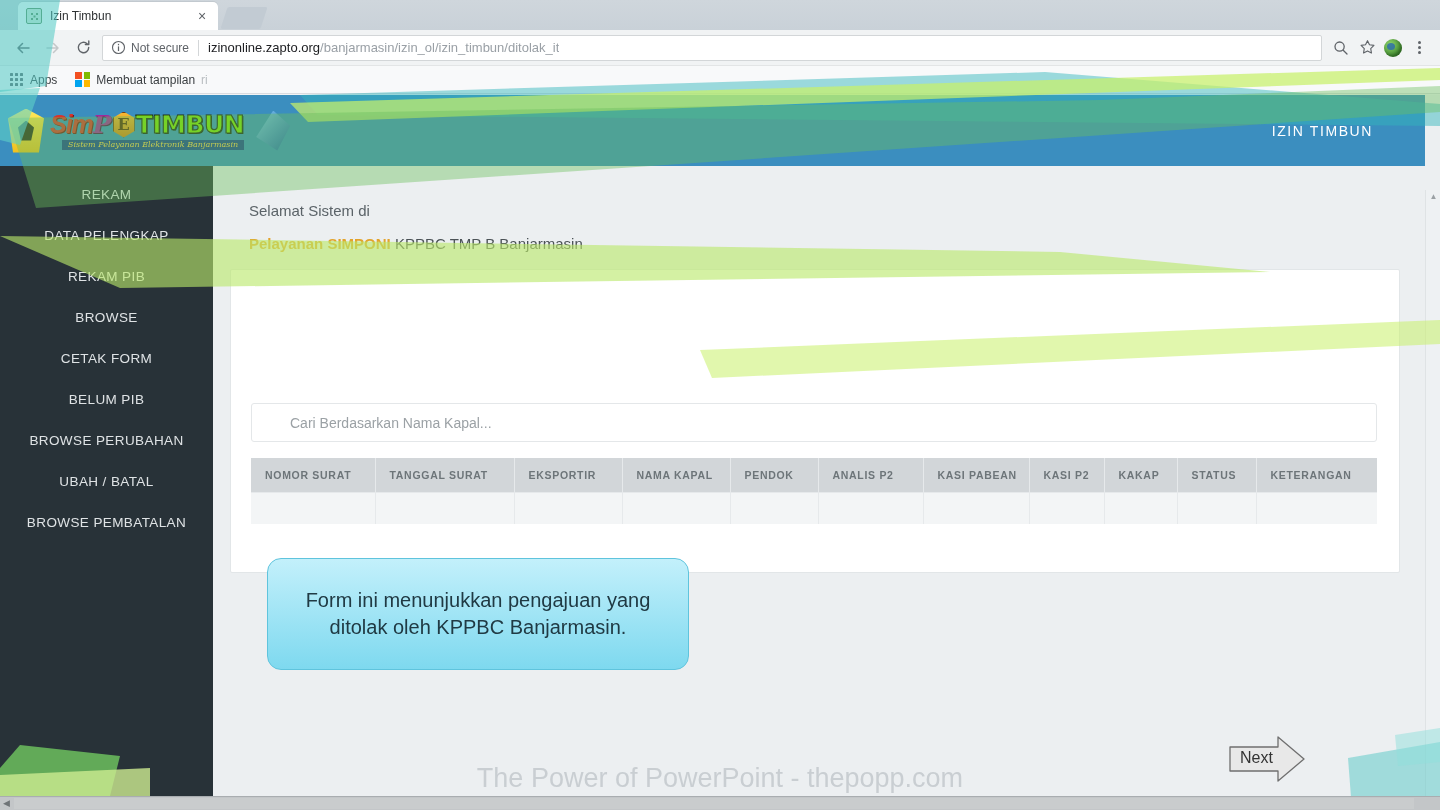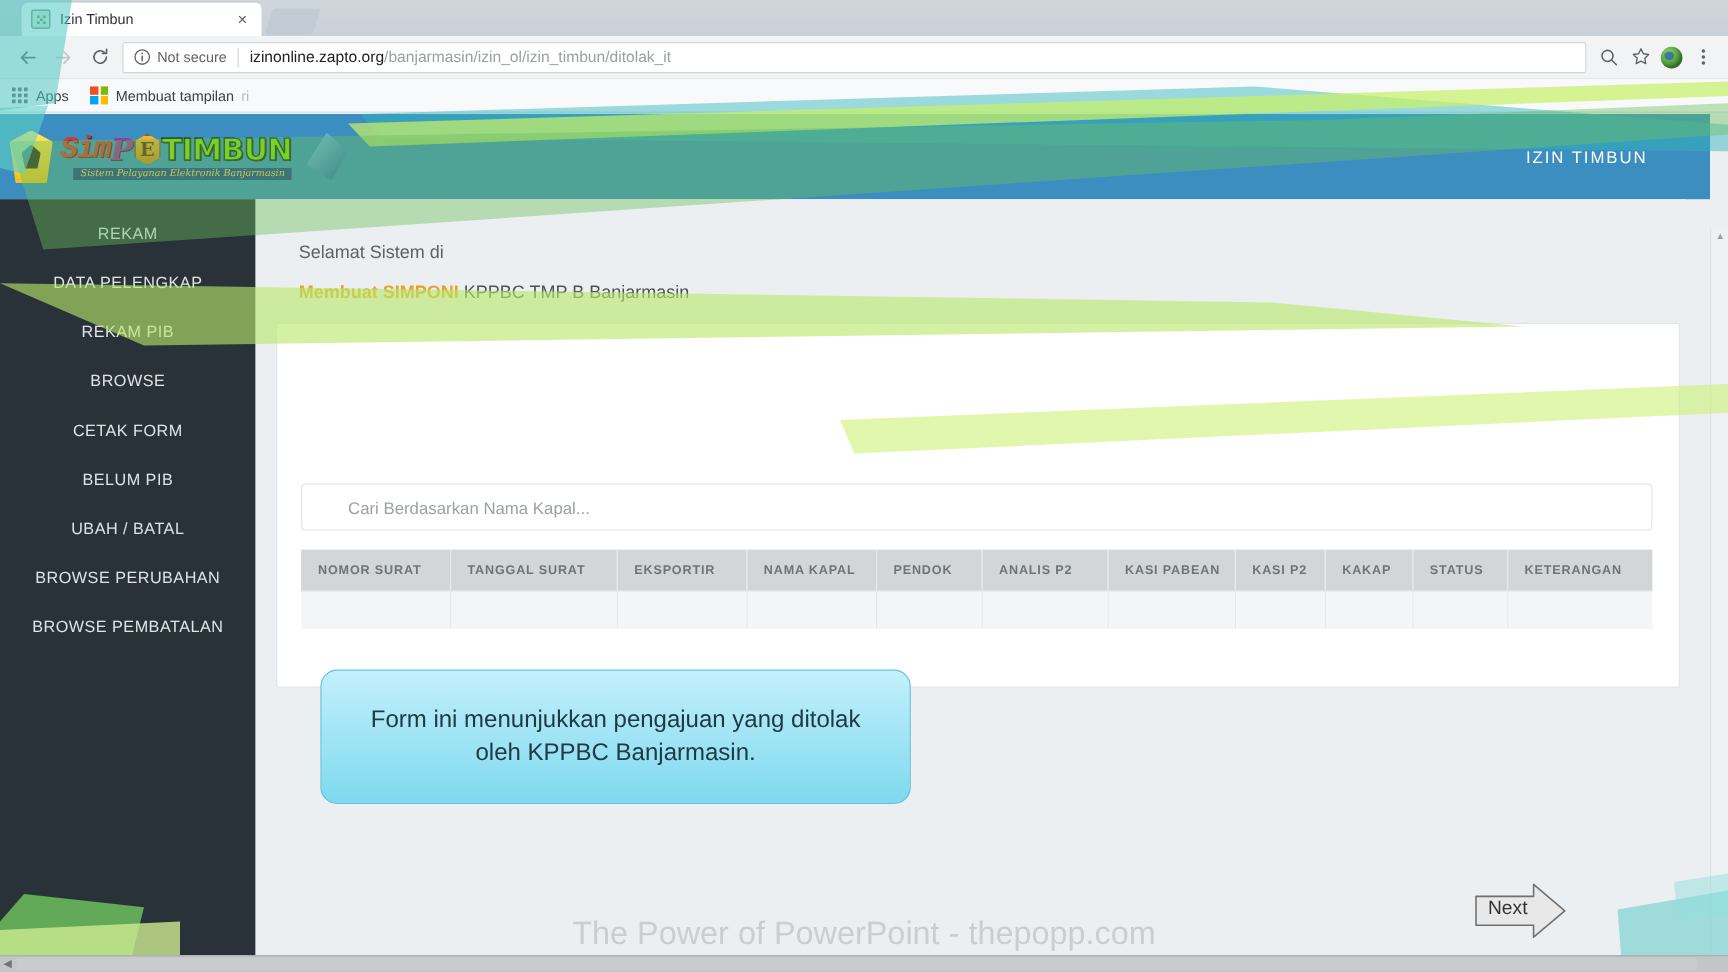--- a/index.html
+++ b/index.html
@@ -193,21 +193,21 @@
     display: flex; align-items: center; justify-content: center;
   }
   .logo-crest::after {
     content: ""; width: 16px; height: 20px;
     background: #2e2a1a;
     clip-path: polygon(50% 0%, 100% 35%, 82% 100%, 18% 100%, 0% 35%);
   }
   .logo-text { display: flex; flex-direction: column; line-height: 1; }
   .logo-main { display: flex; align-items: center; }
   .logo-sim {
-    font-family: Liberation Mono, monospace;
+    font-family: Liberation Sans, sans-serif;
     font-style: italic; font-weight: 700; font-size: 25px;
     color: #d9342b; text-shadow: 1px 1px 0 #7a1410;
     letter-spacing: -1px;
   }
   .logo-p {
     font-family: "DejaVu Serif", serif;
     font-style: italic; font-weight: 700; font-size: 25px;
     color: #a3279b; text-shadow: 1px 1px 0 #4d1049;
   }
   .logo-e-box {
@@ -316,21 +316,21 @@
     height: 31px;
     background: #f3f5f6;
     border-right: 1px solid #e6e9eb;
     border-top: 1px solid #e6e9eb;
   }
   table.data td:last-child { border-right: none; }
 
   
   .callout {
     position: absolute; left: 267px; top: 558px;
-    width: 492px; height: 112px;
+    width: 422px; height: 112px;
     background: linear-gradient(#c3f0fb, #7ed9ef);
     border: 1.5px solid #5fc4dd;
     border-radius: 14px;
     display: flex; align-items: center; justify-content: center;
     text-align: center;
     padding: 0 22px;
   }
   .callout-text {
     font-size: 20px; color: #203a44; line-height: 1.35;
   }
@@ -528,30 +528,30 @@
         <div class="header-title">IZIN TIMBUN</div>
       </div>
 
       <div class="sidebar">
         <div class="side-item">REKAM</div>
         <div class="side-item">DATA PELENGKAP</div>
         <div class="side-item">REKAM PIB</div>
         <div class="side-item">BROWSE</div>
         <div class="side-item">CETAK FORM</div>
         <div class="side-item">BELUM PIB</div>
+        <div class="side-item">BROWSE PERUBAHAN</div>
         <div class="side-item">UBAH / BATAL</div>
-        <div class="side-item">BROWSE PERUBAHAN</div>
         <div class="side-item">BROWSE PEMBATALAN</div>
       </div>
 
       <div class="content">
 
         <div class="welcome">
           <div class="welcome-line1">Selamat Sistem di</div>
-          <div class="welcome-line2"><span class="accent">Membuat SIMPONI</span><span> KPPBC TMP B Banjarmasin</span></div>
+          <div class="welcome-line2"><span class="accent">Pelayanan SIMPONI</span><span> KPPBC TMP B Banjarmasin</span></div>
         </div>
 
         <div class="card">
           <div class="search-box">Cari Berdasarkan Nama Kapal...</div>
 
           <table class="data">
             <thead>
               <tr>
                 <th style="width:124px">NOMOR SURAT</th>
                 <th style="width:139px">TANGGAL SURAT</th>

